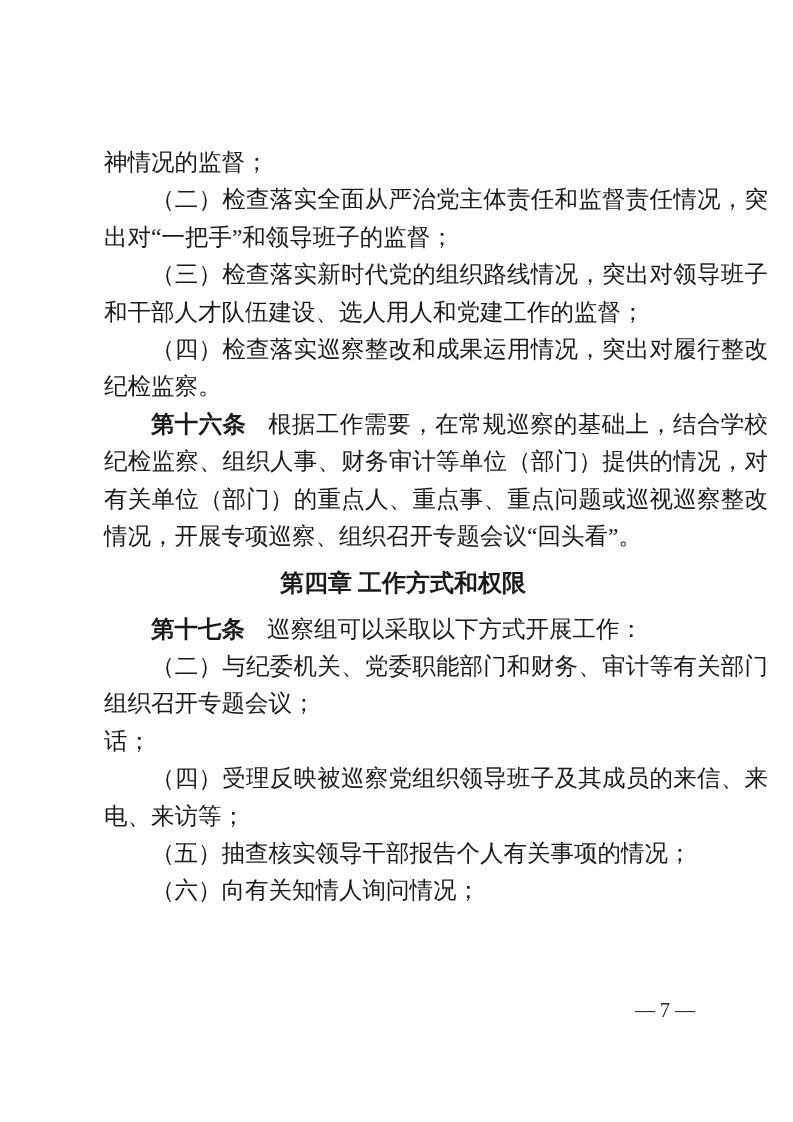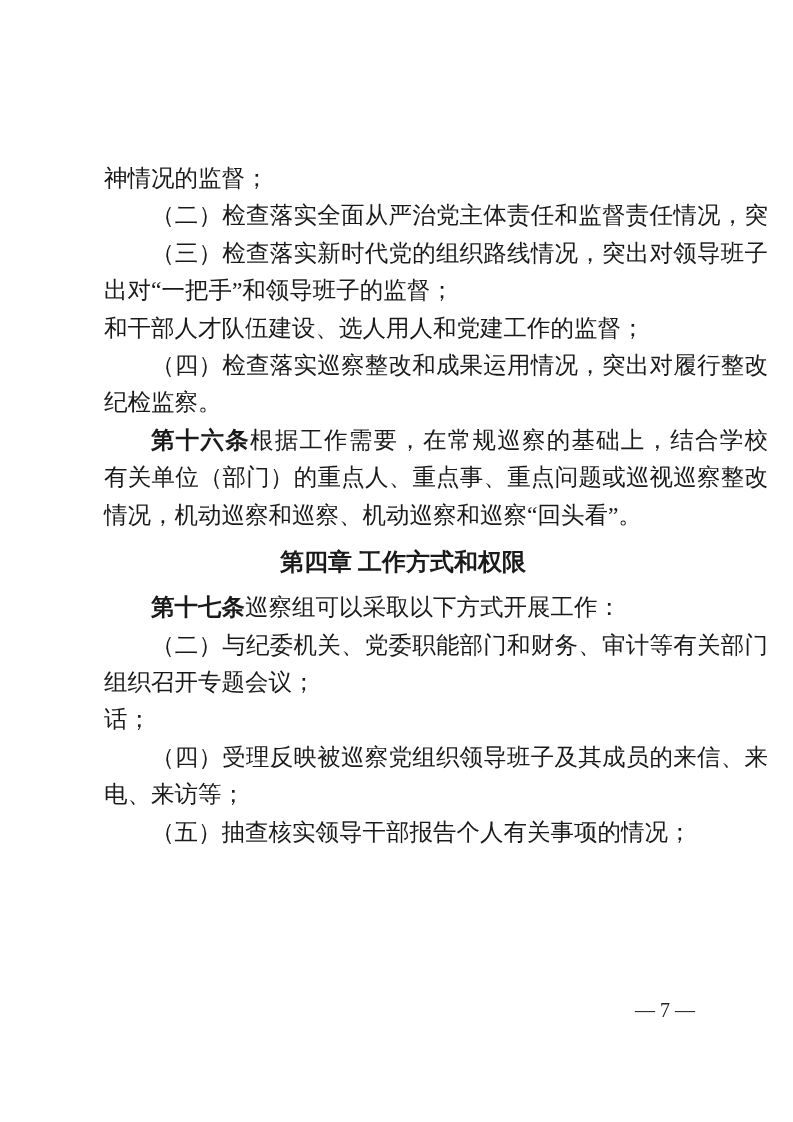--- a/index.html
+++ b/index.html
@@ -8,38 +8,39 @@
     width: 793px;
     height: 1122px;
     background: #ffffff;
     color: #1a1a1a;
     font-family: "Liberation Serif", "DejaVu Serif", serif;
     overflow: hidden;
   }
   .content {
     position: absolute;
     left: 104px;
-    top: 160px;
+    top: 144px;
     width: 664px;
   }
   .line {
     height: 37.4px;
     line-height: 37.4px;
     font-size: 23.5px;
     white-space: nowrap;
   }
   .line.indent { text-indent: 47px; }
   .line.full {
     white-space: normal;
     text-align: justify;
     text-align-last: justify;
   }
   .lead {
     font-weight: bold;
     font-family: "Liberation Sans", "DejaVu Sans", sans-serif;
+    margin-right: 22px;
   }
   .heading {
     height: 37.4px;
     line-height: 37.4px;
     margin: 9px 66px 9px 0;
     text-align: center;
     font-size: 24px;
     font-weight: bold;
     font-family: "Liberation Sans", "DejaVu Sans", sans-serif;
     white-space: nowrap;
@@ -56,31 +57,33 @@
     white-space: nowrap;
   }
 </style>
 </head>
 <body>
 
 <div class="page">
   <div class="content">
       <div class="line"><span>神情况的监督；</span></div>
       <div class="line indent full"><span>（二）检查落实全面从严治党主体责任和监督责任情况，突</span></div>
+      <div class="line"><span>出对“一把手”和领导班子的监督；</span></div>
       <div class="line indent full"><span>（三）检查落实新时代党的组织路线情况，突出对领导班子</span></div>
-      <div class="line"><span>出对“一把手”和领导班子的监督；</span></div>
       <div class="line"><span>和干部人才队伍建设、选人用人和党建工作的监督；</span></div>
       <div class="line indent full"><span>（四）检查落实巡察整改和成果运用情况，突出对履行整改</span></div>
       <div class="line"><span>纪检监察。</span></div>
       <div class="line indent full"><span class="lead">第十六条</span><span>根据工作需要，在常规巡察的基础上，结合学校</span></div>
+      <div class="line full"><span>纪检监察、组织人事、财务审计等单位（部门）提供的情况，对</span></div>
       <div class="line full"><span>有关单位（部门）的重点人、重点事、重点问题或巡视巡察整改</span></div>
-      <div class="line"><span>情况，机动巡察和巡察、机动巡察和巡察“回头看”。</span></div>
+      <div class="line"><span>情况，开展专项巡察、组织召开专题会议“回头看”。</span></div>
       <div class="heading"><span class="lead">第四章</span><span>工作方式和权限</span></div>
       <div class="line indent"><span class="lead">第十七条</span><span>巡察组可以采取以下方式开展工作：</span></div>
       <div class="line indent full"><span>（二）与纪委机关、党委职能部门和财务、审计等有关部门</span></div>
       <div class="line"><span>组织召开专题会议；</span></div>
       <div class="line"><span>话；</span></div>
       <div class="line indent full"><span>（四）受理反映被巡察党组织领导班子及其成员的来信、来</span></div>
       <div class="line"><span>电、来访等；</span></div>
       <div class="line indent"><span>（五）抽查核实领导干部报告个人有关事项的情况；</span></div>
+      <div class="line indent"><span>（六）向有关知情人询问情况；</span></div>
     </div>
   <div class="page-number">— 7 —</div>
 </div>
 
 </body></html>

